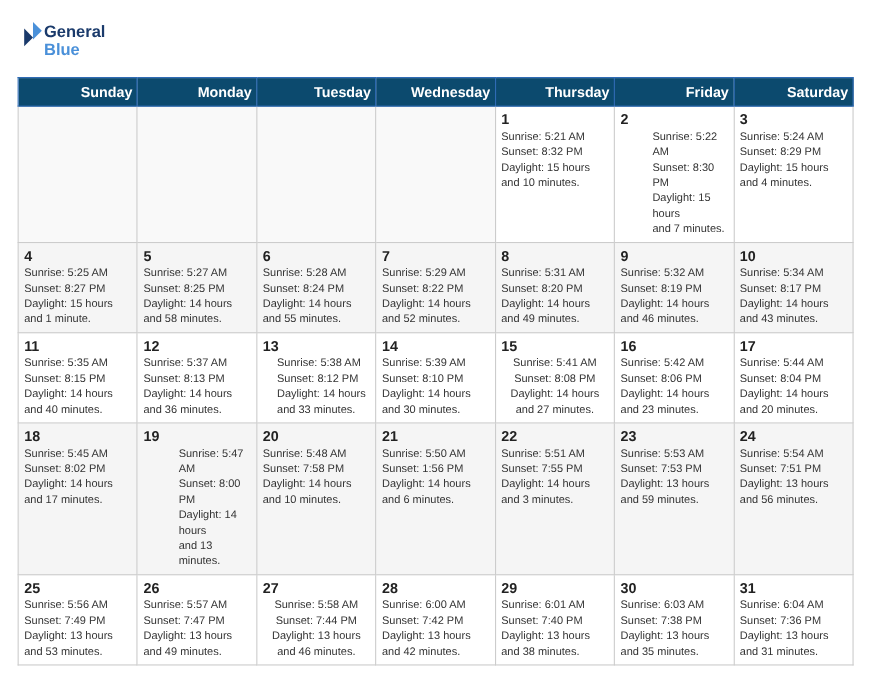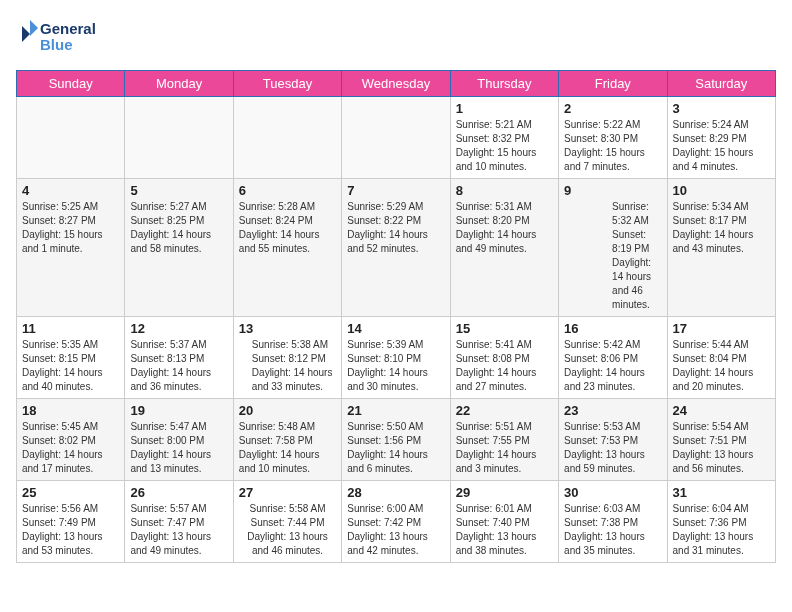--- a/index.html
+++ b/index.html
@@ -32,26 +32,26 @@
     .location-title {
       font-size: 16px;
       color: #444;
     }
     table {
       width: 100%;
       border-collapse: collapse;
       table-layout: fixed;
     }
     th {
-      background-color: #ec4899;
+      background-color: #0c4a6e;
       color: #fff;
       font-size: 13px;
-      font-weight: normal;
+      font-weight: bold;
       padding: 5px 4px;
-      text-align: center;
+      text-align: right;
       border: 1px solid #2f6bb5;
     }
     td {
       border: 1px solid #ccc;
       vertical-align: top;
       padding: 4px 5px;
       font-size: 10.5px;
       color: #222;
       height: 82px;
     }
@@ -115,21 +115,21 @@
         <td class="empty"></td>
         <td>
           <span class="day-num">1</span>
           <div class="day-info" style="white-space: pre-line;">Sunrise: 5:21 AM
 Sunset: 8:32 PM
 Daylight: 15 hours
 and 10 minutes.</div>
         </td>
         <td>
           <span class="day-num">2</span>
-          <div class="day-info" style="white-space: pre-line;">Sunrise: 5:22 AM
+          <div class="day-info" style="white-space: pre-line; margin-left: 29px;">Sunrise: 5:22 AM
 Sunset: 8:30 PM
 Daylight: 15 hours
 and 7 minutes.</div>
         </td>
         <td>
           <span class="day-num">3</span>
           <div class="day-info" style="white-space: pre-line;">Sunrise: 5:24 AM
 Sunset: 8:29 PM
 Daylight: 15 hours
 and 4 minutes.</div>
@@ -166,21 +166,21 @@
         </td>
         <td>
           <span class="day-num">8</span>
           <div class="day-info" style="white-space: pre-line;">Sunrise: 5:31 AM
 Sunset: 8:20 PM
 Daylight: 14 hours
 and 49 minutes.</div>
         </td>
         <td>
           <span class="day-num">9</span>
-          <div class="day-info" style="white-space: pre-line; margin-left: 48px;">Sunrise: 5:32 AM
+          <div class="day-info" style="white-space: pre-line;">Sunrise: 5:32 AM
 Sunset: 8:19 PM
 Daylight: 14 hours
 and 46 minutes.</div>
         </td>
         <td>
           <span class="day-num">10</span>
           <div class="day-info" style="white-space: pre-line;">Sunrise: 5:34 AM
 Sunset: 8:17 PM
 Daylight: 14 hours
 and 43 minutes.</div>
@@ -210,21 +210,21 @@
         </td>
         <td>
           <span class="day-num">14</span>
           <div class="day-info" style="white-space: pre-line;">Sunrise: 5:39 AM
 Sunset: 8:10 PM
 Daylight: 14 hours
 and 30 minutes.</div>
         </td>
         <td>
           <span class="day-num">15</span>
-          <div class="day-info" style="white-space: pre-line;">Sunrise: 5:41 AM
+          <div class="day-info" style="white-space: pre-line; text-align: center;">Sunrise: 5:41 AM
 Sunset: 8:08 PM
 Daylight: 14 hours
 and 27 minutes.</div>
         </td>
         <td>
           <span class="day-num">16</span>
           <div class="day-info" style="white-space: pre-line;">Sunrise: 5:42 AM
 Sunset: 8:06 PM
 Daylight: 14 hours
 and 23 minutes.</div>
@@ -240,21 +240,21 @@
       <tr class="alt-row">
         <td>
           <span class="day-num">18</span>
           <div class="day-info" style="white-space: pre-line;">Sunrise: 5:45 AM
 Sunset: 8:02 PM
 Daylight: 14 hours
 and 17 minutes.</div>
         </td>
         <td>
           <span class="day-num">19</span>
-          <div class="day-info" style="white-space: pre-line;">Sunrise: 5:47 AM
+          <div class="day-info" style="white-space: pre-line; margin-left: 32px;">Sunrise: 5:47 AM
 Sunset: 8:00 PM
 Daylight: 14 hours
 and 13 minutes.</div>
         </td>
         <td>
           <span class="day-num">20</span>
           <div class="day-info" style="white-space: pre-line;">Sunrise: 5:48 AM
 Sunset: 7:58 PM
 Daylight: 14 hours
 and 10 minutes.</div>

